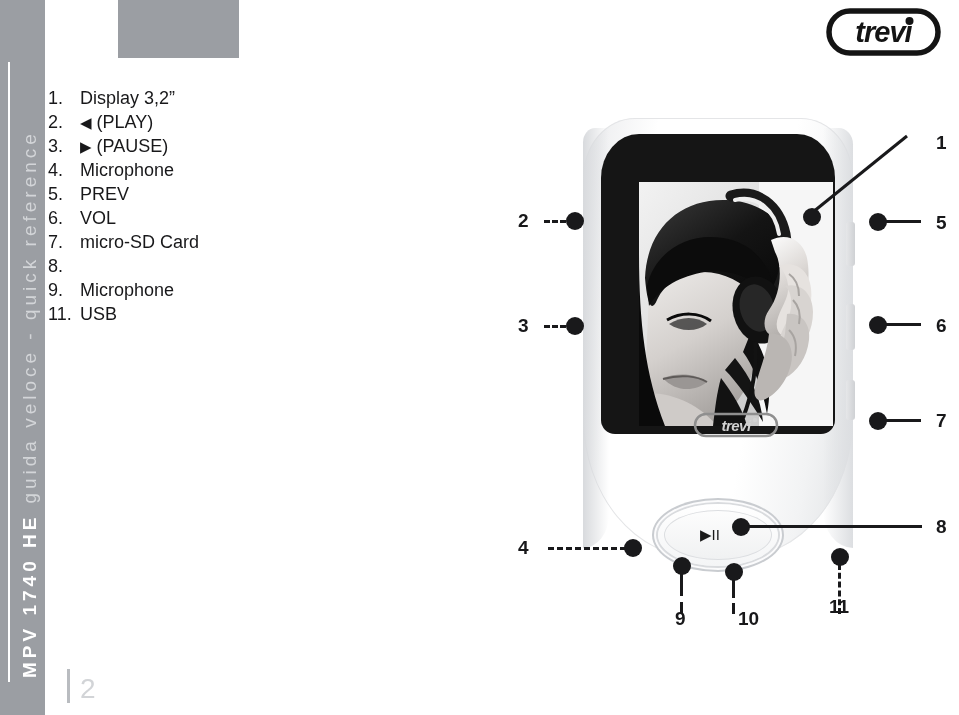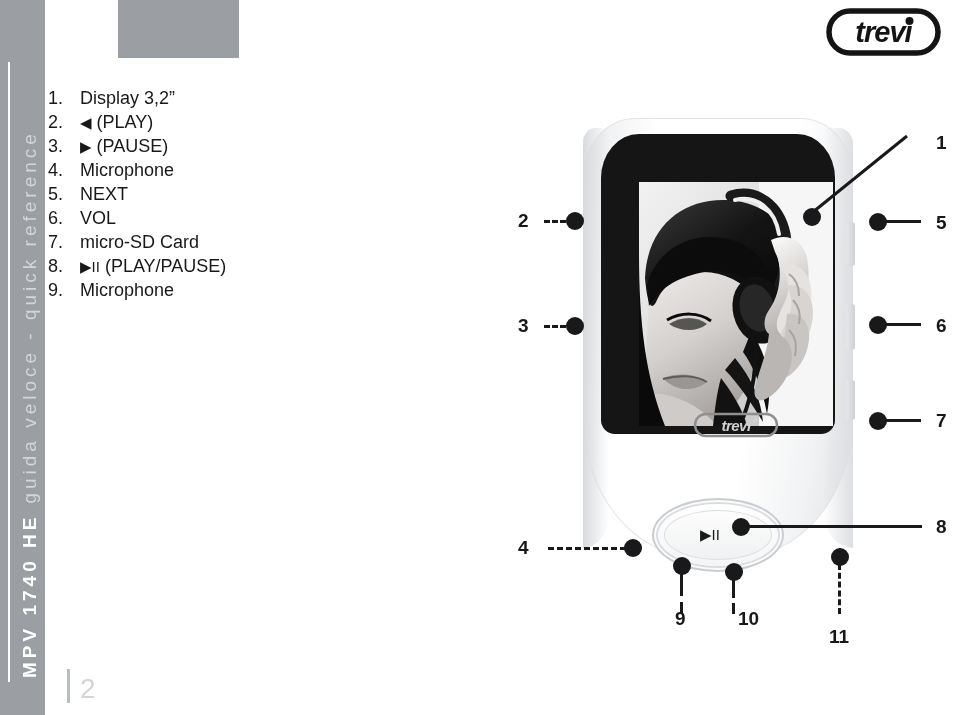--- a/index.html
+++ b/index.html
@@ -310,44 +310,47 @@
       <span class="legend-label"><span class="glyph">▶</span>&nbsp;<span>(PAUSE)</span></span>
     </div>
 
     <div class="legend-row">
       <span class="legend-num">4.</span>
       <span class="legend-label">Microphone</span>
     </div>
 
     <div class="legend-row">
       <span class="legend-num">5.</span>
-      <span class="legend-label">NEXT</span>
+      <span class="legend-label">PREV</span>
     </div>
 
     <div class="legend-row">
       <span class="legend-num">6.</span>
       <span class="legend-label">VOL</span>
     </div>
 
     <div class="legend-row">
       <span class="legend-num">7.</span>
       <span class="legend-label">micro-SD Card</span>
     </div>
 
     <div class="legend-row">
       <span class="legend-num">8.</span>
-      <span class="legend-label"><span class="glyph">▶II</span>&nbsp;<span>(PLAY/PAUSE)</span></span>
     </div>
 
     <div class="legend-row">
       <span class="legend-num">9.</span>
       <span class="legend-label">Microphone</span>
     </div>
 
 
+    <div class="legend-row">
+      <span class="legend-num">11.</span>
+      <span class="legend-label">USB</span>
+    </div>
 
   </div>
 
   <div class="device-area">
 
     <div class="device-body">
       <div class="device-shade-left"></div>
       <div class="device-shade-right"></div>
 
       <div class="side-btn b1"></div>
@@ -485,20 +488,20 @@
     <div class="leader-v" style="left:180px; top:502px; height:12px;"></div>
     <div class="callout-num" style="left:175px; top:508px;">9</div>
 
     <div class="callout-dot" style="left:225px; top:463px;"></div>
     <div class="leader-v" style="left:232px; top:478px; height:20px;"></div>
     <div class="leader-v" style="left:232px; top:503px; height:11px;"></div>
     <div class="callout-num" style="left:238px; top:508px;">10</div>
 
     <div class="callout-dot" style="left:331px; top:448px;"></div>
     <div class="leader-dashed-v" style="left:338px; top:464px; height:50px;"></div>
-    <div class="callout-num" style="left:329px; top:526px;">11</div>
+    <div class="callout-num" style="left:329px; top:496px;">11</div>
 
   </div>
 
   <div class="page-rule"></div>
   <div class="page-num">2</div>
 
 </div>
 
 </body></html>

